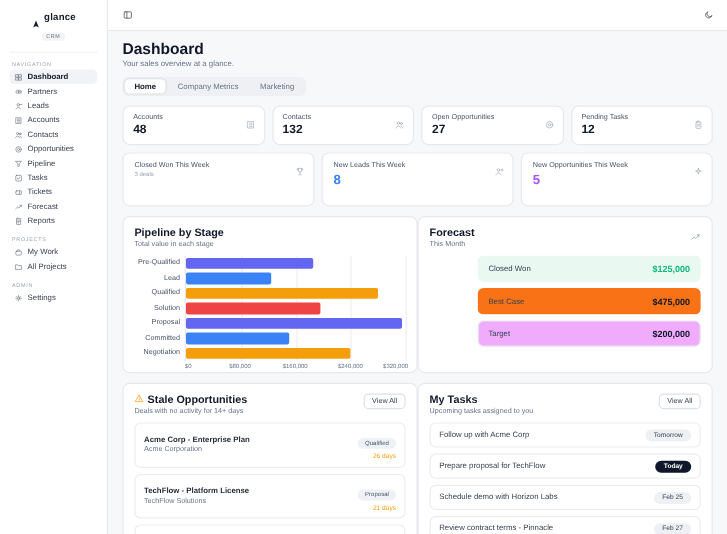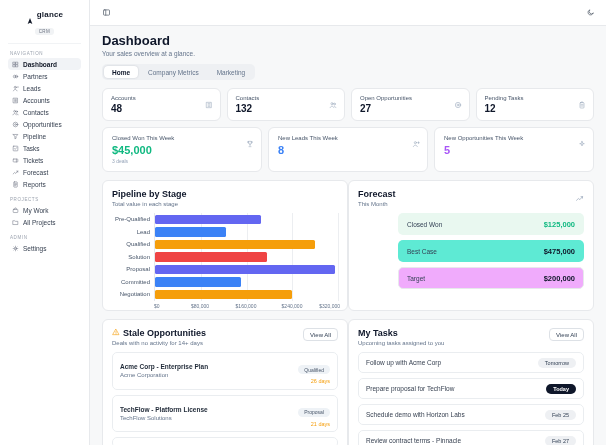--- a/index.html
+++ b/index.html
@@ -74,21 +74,21 @@
   .axis-tick.first { transform:none; }
   .axis-tick.last { transform:translateX(-90%); }
 
   
   .fc-rows { margin-top:6px; }
   .fc-row { display:flex; justify-content:space-between; align-items:center; border-radius:5px; padding:5.5px 8px; margin-top:5px; border:1px solid transparent;margin-left:40px; }
   .fc-row .fc-label { font-size:6.5px; color:#334155; }
   .fc-row .fc-value { font-size:7.5px; font-weight:bold; color:#0f172a; }
   .fc-green { background:#e9f8f0; } .fc-green .fc-value { color:#10b981; }
   .fc-blue { background:#eaf1fd; } .fc-blue .fc-value { color:#2563eb; }
-  .fc-gray { background:#5eead4; }
+  .fc-gray { background:#f97316; }
   .fc-plain { background:#f0abfc; border-color:#e7e9ec; }
 
   
   .list { margin-top:6px; }
   .list-item { display:flex; justify-content:space-between; align-items:center; border:1px solid #eaedf0; border-radius:5px; padding:4.5px 7px; margin-top:5px; background:#fff; }
   .li-title { font-size:6.5px; font-weight:bold; color:#1f2937; }
   .li-sub { font-size:6px; color:#64748b; margin-top:2px; }
   .li-right { text-align:right; }
   .stage-pill { display:inline-block; font-size:5px; color:#475569; background:#eef2f6; border-radius:6px; padding:1.5px 6px; }
   .days { font-size:5.5px; color:#f59e0b; margin-top:2.5px; }
@@ -309,21 +309,20 @@
         </div>
       </div>
 
     <div class="hl-grid" id="highlights">
         <div class="card hl-card">
           <div class="stat-icon"><svg viewBox="0 0 24 24">
               <path d="M8 4h8v5a4 4 0 0 1-8 0z"></path>
               <path d="M8 5H5a3 3 0 0 0 3 4M16 5h3a3 3 0 0 1-3 4M12 13v4M9 20h6"></path>
             </svg></div>
           <div class="hl-label">Closed Won This Week</div>
-          <div class="hl-value" style="color:#10b981">$45,000</div>
           <div class="hl-sub">3 deals</div>
         </div>
         <div class="card hl-card">
           <div class="stat-icon"><svg viewBox="0 0 24 24">
               <circle cx="10" cy="8" r="3.2"></circle>
               <path d="M4 20c1.3-3 3.4-4.5 6-4.5s4.7 1.5 6 4.5"></path>
               <path d="M17 8h5M19.5 5.5v5"></path>
             </svg></div>
           <div class="hl-label">New Leads This Week</div>
           <div class="hl-value" style="color:#3b82f6">8</div>

